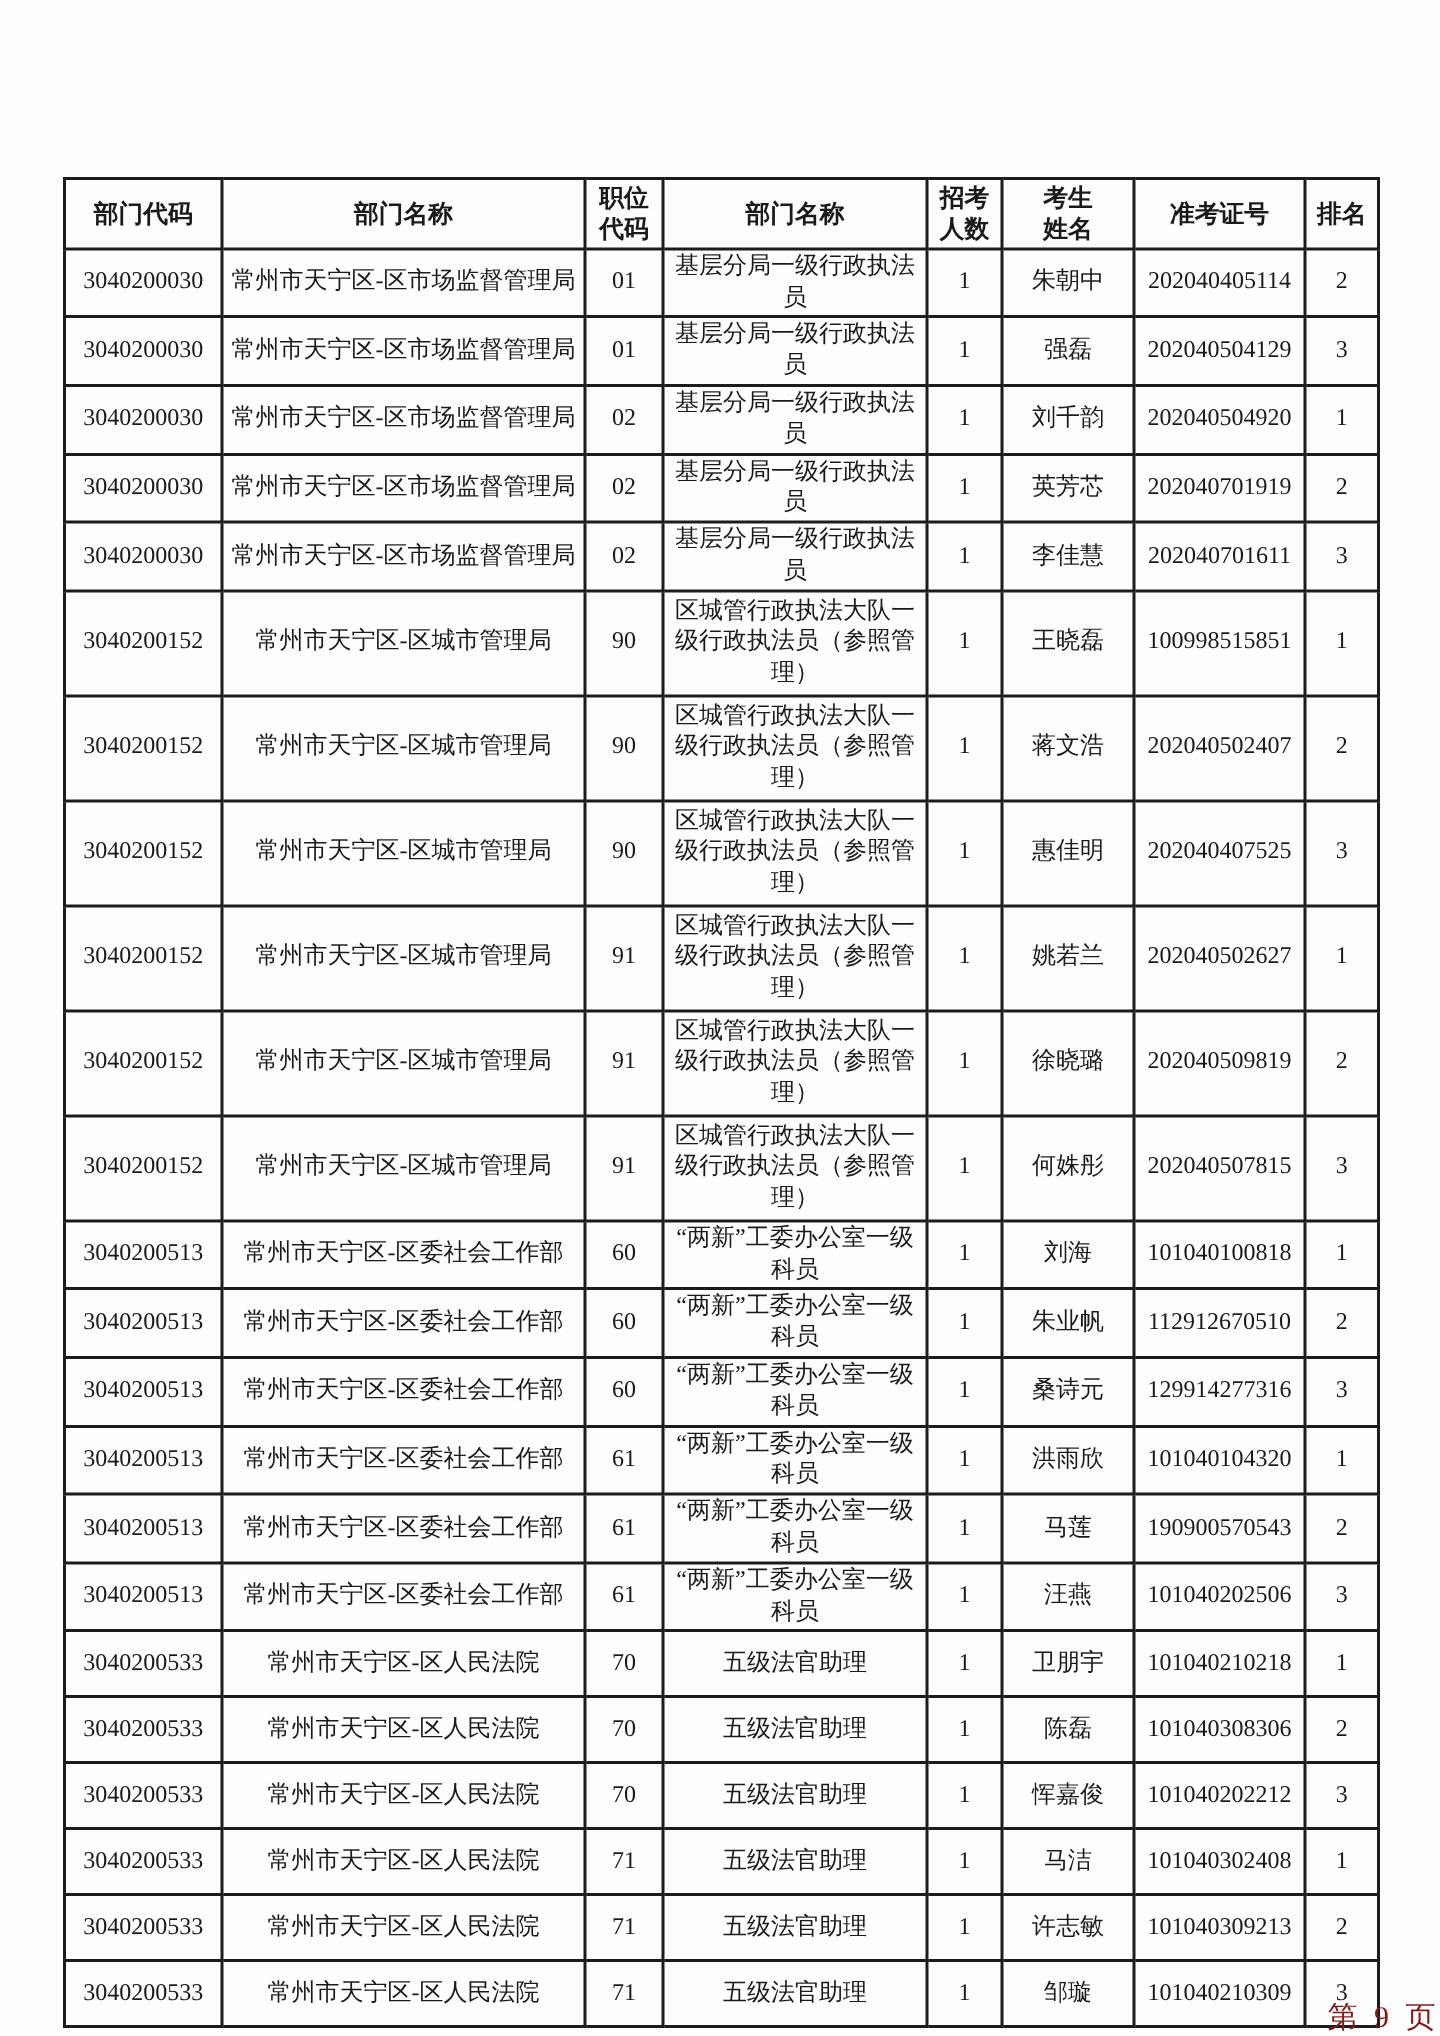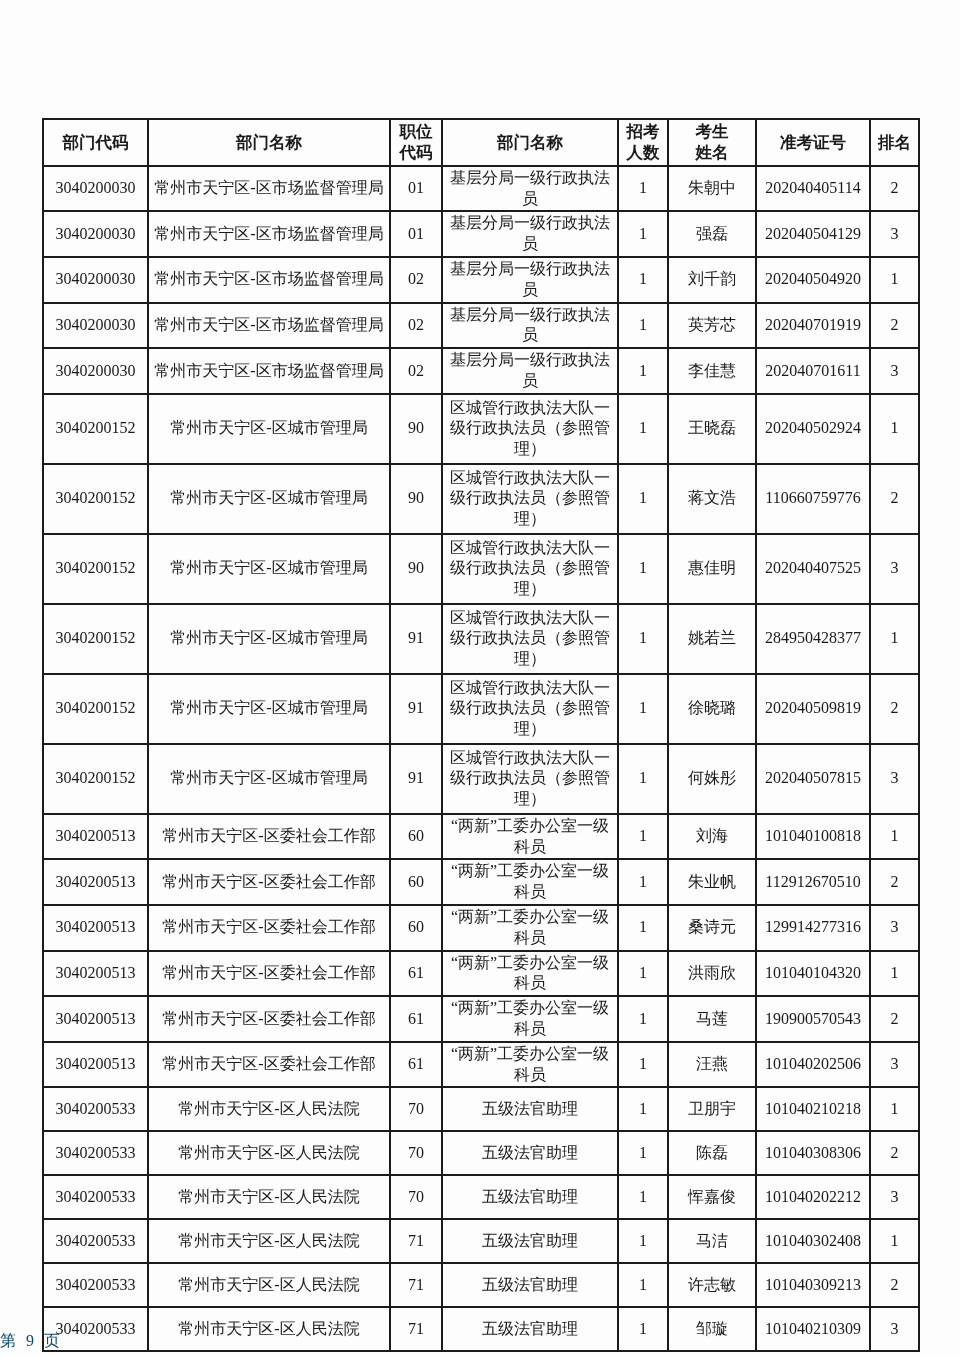--- a/index.html
+++ b/index.html
@@ -39,24 +39,24 @@
     height: 40px;
     font-size: 16.5px;
   }
   tbody tr { height: 44px; }
   
   tbody tr:nth-child(n+6):nth-child(-n+11) { height: 70px; }
   .footer {
     position: absolute;
     left: 0; top: 1303px;
     width: 100%;
-    text-align: left;
-    font-size: 16px;
+    text-align: right;
+    font-size: 20px;
     letter-spacing: 3px;
-    color: #0c4a6e;
+    color: #7f1d1d;
   }
 </style>
 </head>
 <body>
 
 <div class="page">
 
   <table class="results">
     <colgroup>
       <col style="width:105px">
@@ -134,51 +134,51 @@
           <td>202040701611</td>
           <td>3</td>
         </tr>
         <tr>
           <td>3040200152</td>
           <td>常州市天宁区-区城市管理局</td>
           <td>90</td>
           <td>区城管行政执法大队一级行政执法员（参照管理）</td>
           <td>1</td>
           <td>王晓磊</td>
-          <td>202040502924</td>
+          <td>100998515851</td>
           <td>1</td>
         </tr>
         <tr>
           <td>3040200152</td>
           <td>常州市天宁区-区城市管理局</td>
           <td>90</td>
           <td>区城管行政执法大队一级行政执法员（参照管理）</td>
           <td>1</td>
           <td>蒋文浩</td>
-          <td>110660759776</td>
+          <td>202040502407</td>
           <td>2</td>
         </tr>
         <tr>
           <td>3040200152</td>
           <td>常州市天宁区-区城市管理局</td>
           <td>90</td>
           <td>区城管行政执法大队一级行政执法员（参照管理）</td>
           <td>1</td>
           <td>惠佳明</td>
           <td>202040407525</td>
           <td>3</td>
         </tr>
         <tr>
           <td>3040200152</td>
           <td>常州市天宁区-区城市管理局</td>
           <td>91</td>
           <td>区城管行政执法大队一级行政执法员（参照管理）</td>
           <td>1</td>
           <td>姚若兰</td>
-          <td>284950428377</td>
+          <td>202040502627</td>
           <td>1</td>
         </tr>
         <tr>
           <td>3040200152</td>
           <td>常州市天宁区-区城市管理局</td>
           <td>91</td>
           <td>区城管行政执法大队一级行政执法员（参照管理）</td>
           <td>1</td>
           <td>徐晓璐</td>
           <td>202040509819</td>

